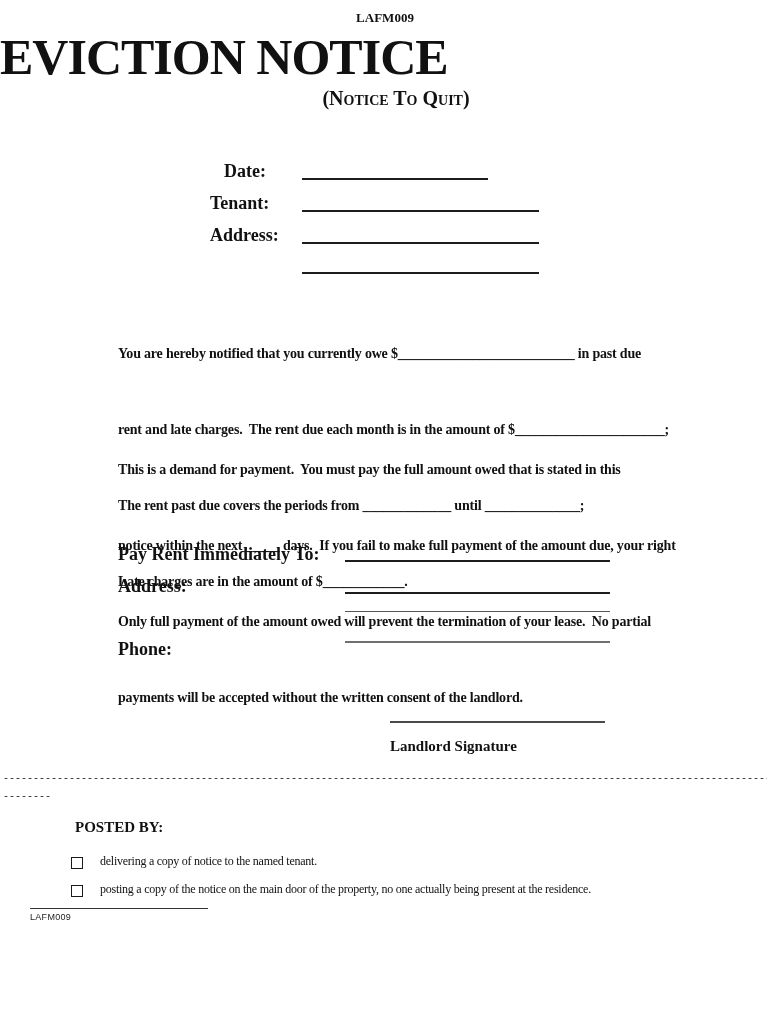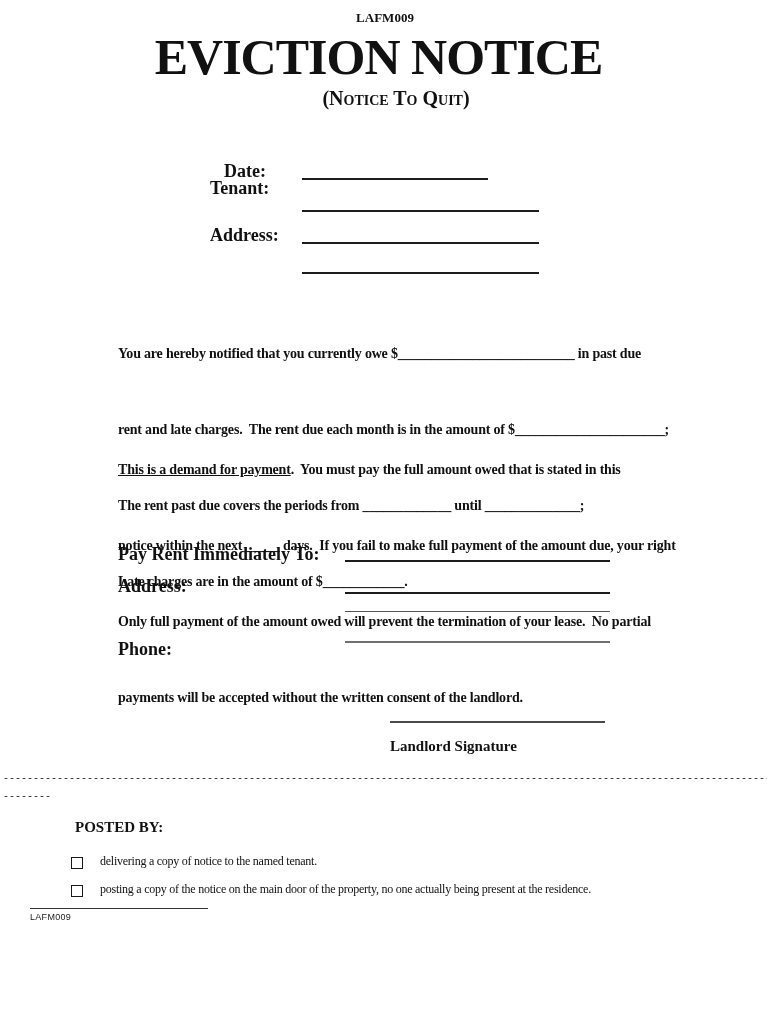--- a/index.html
+++ b/index.html
@@ -10,42 +10,42 @@
     background:#ffffff;
     font-family:"Liberation Serif", serif;
     color:#111;
     overflow:hidden;
   }
   .abs{position:absolute;}
 
   
   .form-code-top{top:10px;left:0;width:770px;text-align:center;
     font-size:13px;font-weight:bold;}
-  .doc-title{top:30px;left:0;width:757px;text-align:center;
+  .doc-title{top:30px;left:0;width:757px;text-align:left;
     font-size:50px;font-weight:bold;letter-spacing:-1px;line-height:54px;}
   .doc-subtitle{top:87px;left:11px;width:770px;text-align:center;
     font-size:20px;font-weight:bold;font-variant:small-caps;letter-spacing:0px;}
 
   
   .fld-label{font-size:18px;font-weight:bold;}
   .lbl-date{left:224px;top:161px;}
-  .lbl-tenant{left:210px;top:178px;text-align:center;}
+  .lbl-tenant{left:210px;top:193px;text-align:center;}
   .lbl-address{left:210px;top:225px;}
   .blank{height:14px;border-bottom:2px solid #1d1d1d;}
   .ln-date{left:302px;top:164px;width:186px;}
   .ln-tenant{left:302px;top:196px;width:237px;}
   .ln-address1{left:302px;top:228px;width:237px;}
   .ln-address2{left:302px;top:258px;width:237px;}
 
   
   .para{font-size:14px;font-weight:bold;letter-spacing:-0.2px;
     line-height:25.4px;white-space:pre;}
   .para1{left:118px;top:290px;}
   .para2{left:118px;top:406px;}
-  .uline{text-decoration:underline;}
+  .uline{}
 
   
   .lbl-payto{left:118px;top:544px;}
   .lbl-payaddr{left:118px;top:576px;}
   .lbl-phone{left:118px;top:639px;}
   .ln-pay1{left:345px;top:546px;width:265px;}
   .ln-pay2{left:345px;top:578px;width:265px;}
   .ln-pay3{left:345px;top:611px;width:265px;border-bottom:1px solid #555;}
   .ln-pay4{left:345px;top:641px;width:265px;border-bottom:2px solid #707070;}
 

